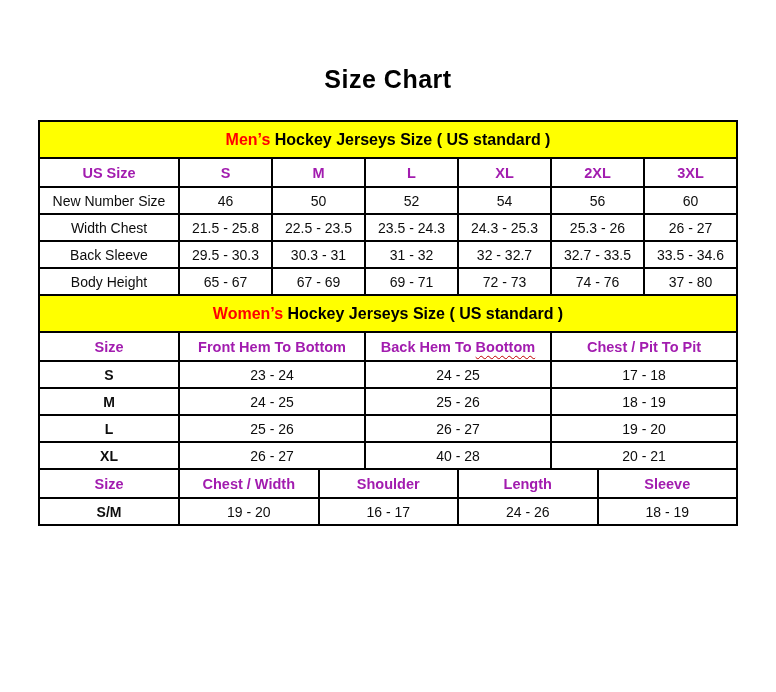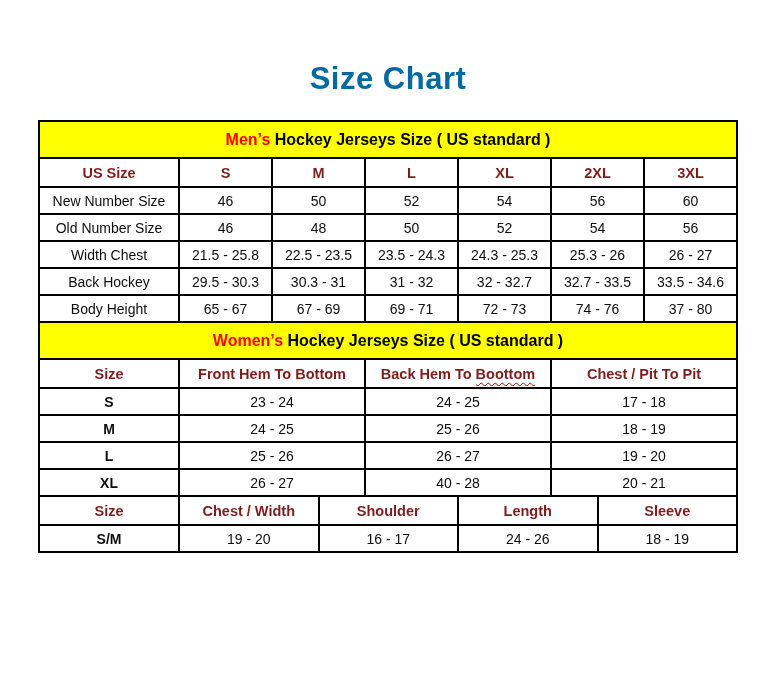--- a/index.html
+++ b/index.html
@@ -10,24 +10,24 @@
   body {
     width: 776px;
     height: 692px;
     font-family: "Liberation Sans", "DejaVu Sans", sans-serif;
     color: #000000;
     overflow: hidden;
   }
   .page-title {
     margin: 60px 0 0 0;
     text-align: center;
-    font-size: 31px;
+    font-size: 25px;
     line-height: 38px;
     font-weight: bold;
-    color: #0369a1;
+    color: #000000;
     letter-spacing: 0.5px;
   }
   .chart-wrap {
     width: 700px;
     margin: 22px auto 4px auto;
   }
   table.size-table {
     border-collapse: collapse;
     table-layout: fixed;
     width: 700px;
@@ -52,21 +52,21 @@
     font-weight: bold;
     color: #000000;
   }
   tr.band .hl {
     color: #ff0000;
   }
   tr.cols td {
     font-weight: bold;
     height: 27px;
     font-size: 14.5px;
-    color: #7f1d1d;
+    color: #a21caf;
   }
   tr.data td {
     height: 25px;
   }
   td.rowlabel {
     font-weight: bold;
     color: #000000;
   }
   .sq {
     text-decoration-line: underline;
@@ -112,39 +112,30 @@
         <tr class="data">
           <td>New Number Size</td>
           <td>46</td>
           <td>50</td>
           <td>52</td>
           <td>54</td>
           <td>56</td>
           <td>60</td>
         </tr>
         <tr class="data">
-          <td>Old Number Size</td>
-          <td>46</td>
-          <td>48</td>
-          <td>50</td>
-          <td>52</td>
-          <td>54</td>
-          <td>56</td>
-        </tr>
-        <tr class="data">
           <td>Width Chest</td>
           <td>21.5 - 25.8</td>
           <td>22.5 - 23.5</td>
           <td>23.5 - 24.3</td>
           <td>24.3 - 25.3</td>
           <td>25.3 - 26</td>
           <td>26 - 27</td>
         </tr>
         <tr class="data">
-          <td>Back Hockey</td>
+          <td>Back Sleeve</td>
           <td>29.5 - 30.3</td>
           <td>30.3 - 31</td>
           <td>31 - 32</td>
           <td>32 - 32.7</td>
           <td>32.7 - 33.5</td>
           <td>33.5 - 34.6</td>
         </tr>
         <tr class="data">
           <td>Body Height</td>
           <td>65 - 67</td>

